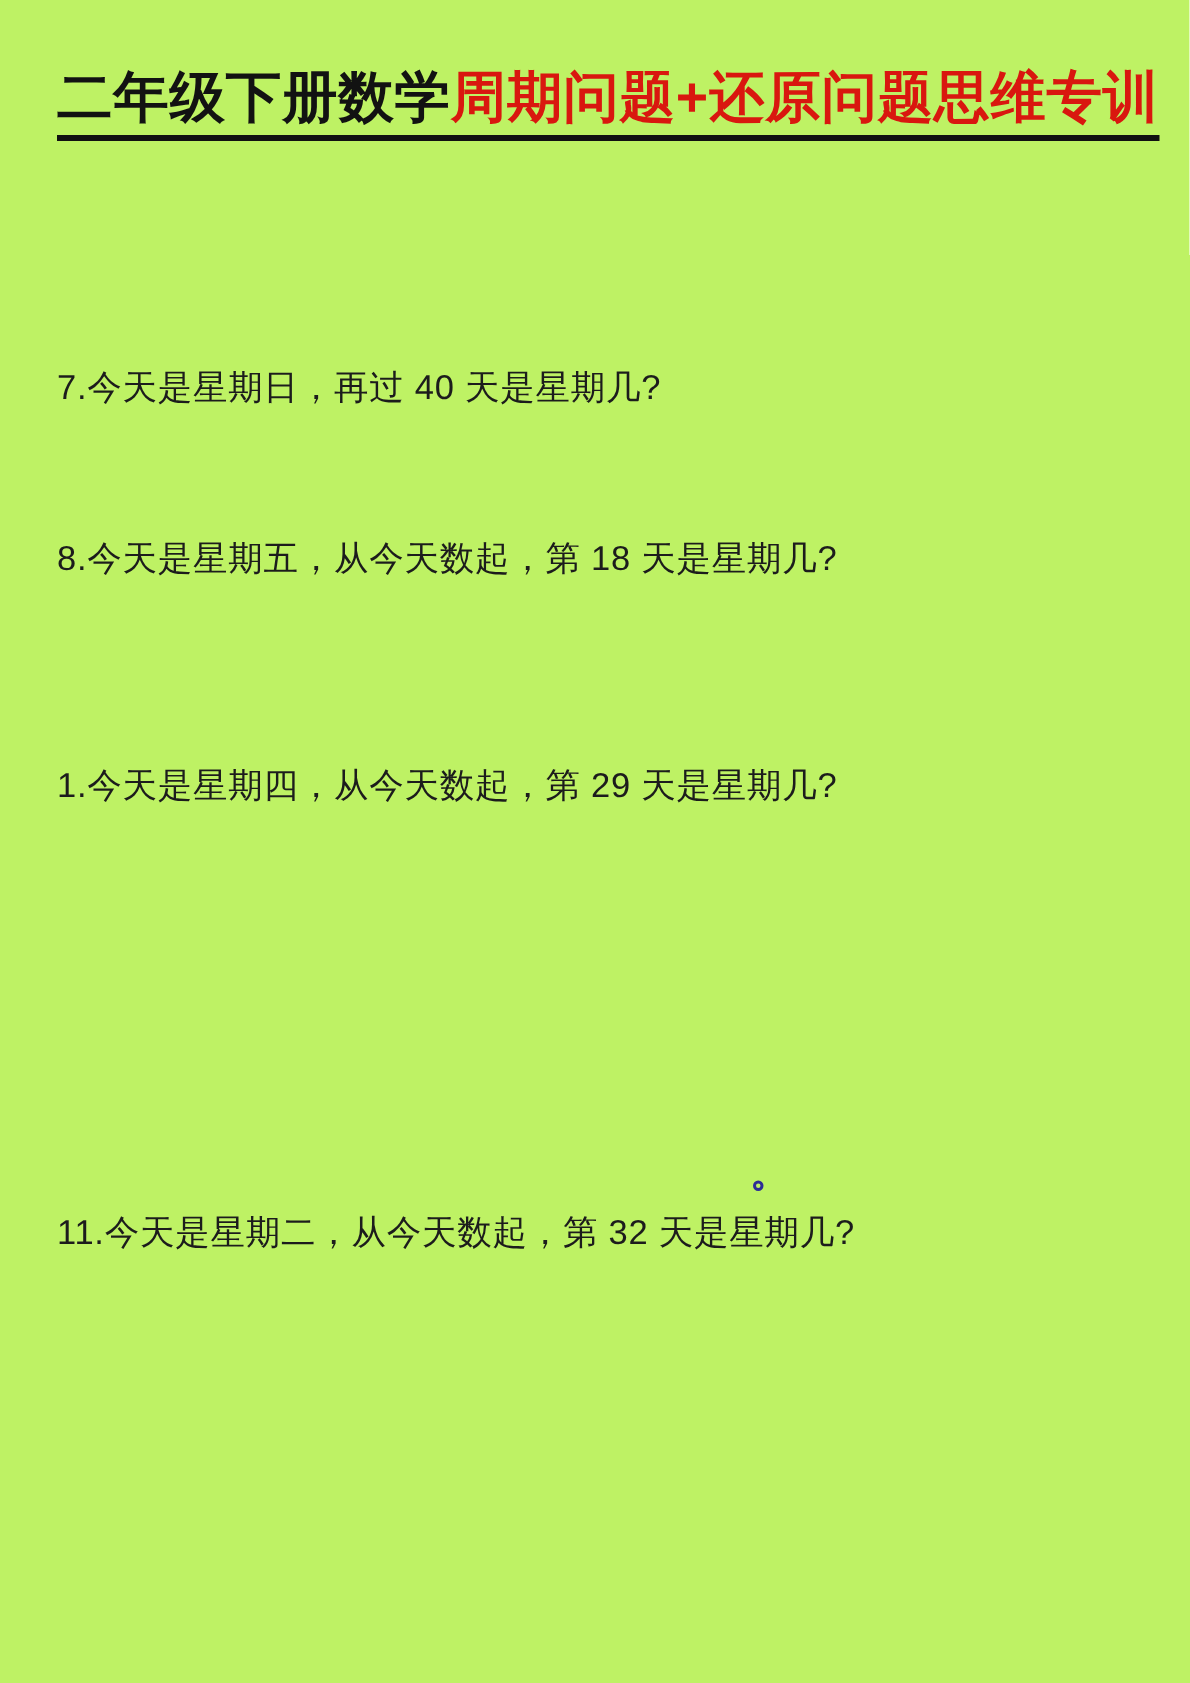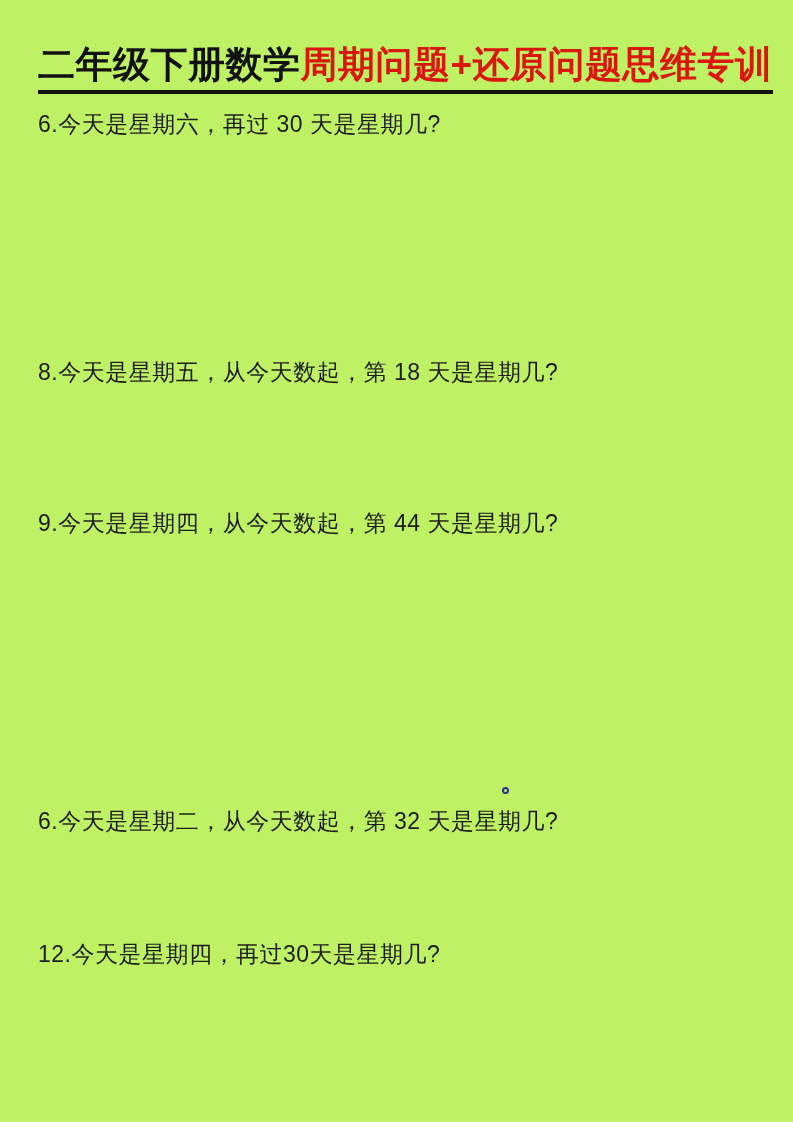--- a/index.html
+++ b/index.html
@@ -64,27 +64,26 @@
 </style>
 </head>
 <body>
 
 <div class="page">
 
   <h1 class="title">
     <span class="black">二年级下册数学</span><span class="red">周期问题+还原问题思维专训</span>
   </h1>
 
-  <p class="question q6">6.今天是星期六，再过 30 天是星期几?</p>
 
+  <p class="question q7">7.今天是星期日，再过 40 天是星期几?</p>
 
   <p class="question q8">8.今天是星期五，从今天数起，第 18 天是星期几?</p>
 
-  <p class="question q9">9.今天是星期四，从今天数起，第 44 天是星期几?</p>
+  <p class="question q9">1.今天是星期四，从今天数起，第 29 天是星期几?</p>
 
 
-  <p class="question q11">6.今天是星期二，从今天数起，第 32 天是星期几?</p>
+  <p class="question q11">11.今天是星期二，从今天数起，第 32 天是星期几?</p>
 
-  <p class="question q12">12.今天是星期四，再过30天是星期几?</p>
 
   <div class="blue-circle-mark"></div>
 
 </div>
 
 </body></html>

